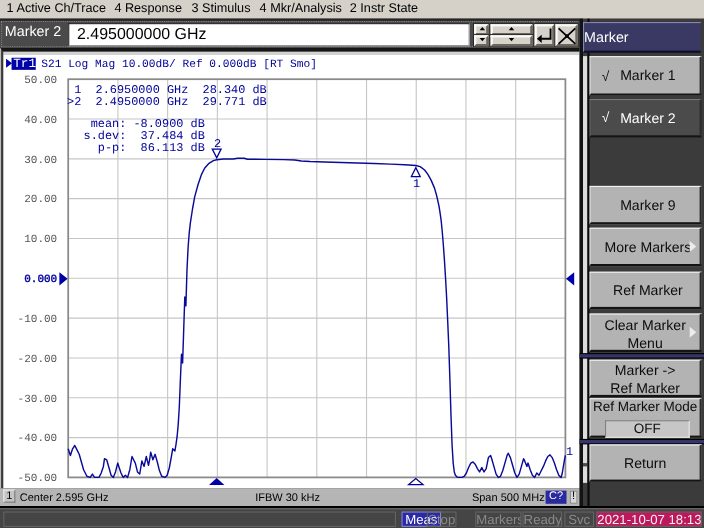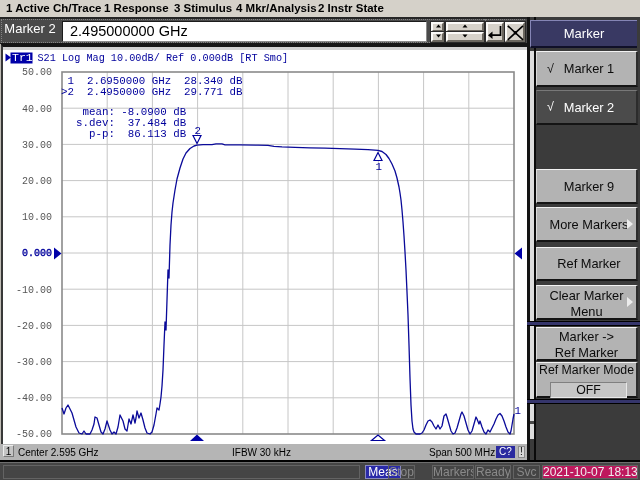--- a/index.html
+++ b/index.html
@@ -1,52 +1,52 @@
 <!DOCTYPE html>
 <html><head><meta charset="utf-8">
 <style>
   html,body{margin:0;padding:0;width:640px;height:480px;overflow:hidden;
     font-family:"Liberation Sans",sans-serif;background:#3b3b3b;}
   .abs{position:absolute;}
   svg text{white-space:pre;}
   #root{position:relative;width:640px;height:480px;}
   
   #menubar{left:0;top:0;width:640px;height:17px;background:#d5d1c9;color:#000;font-size:11.5px;}
-  #menubar span{position:absolute;top:2px;white-space:pre;font-weight:bold;}
+  #menubar span{position:absolute;top:2px;white-space:pre;}
   
   #toolbar{left:0;top:17px;width:529px;height:27px;background:#4a4a4a;}
   #tbfocus{left:1px;top:19px;width:483px;height:22px;border:1px dotted #838383;}
   #mklabel{left:0px;top:21px;width:60px;text-align:center;color:#fff;font-size:13px;}
   #entry{left:62px;top:21px;width:356px;height:19px;background:#fff;border-top:1px solid #1c1c1c;border-left:1px solid #1c1c1c;border-bottom:1px solid #8a8a8a;border-right:1px solid #8a8a8a;color:#000;font-size:14.5px;line-height:19px;padding-left:7px;}
   .tbtn{background:#d6d2ca;border:2px solid;border-color:#fbfaf8 #6b675f #6b675f #fbfaf8;box-shadow:0 0 0 1px #2a2a2a;box-sizing:border-box;}
   
   #gwin{left:0;top:43px;width:527px;height:401px;background:#fff;border-top:4px solid #161616;border-left:3px solid #383838;box-sizing:border-box;box-shadow:inset 0 3px 0 #d2d2d2;}
   
   #chbar{left:0;top:444px;width:527px;height:16px;background:#b5b5b5;color:#000;font-size:10px;}
   #chbar span{position:absolute;top:1px;white-space:pre;}
   #blackline{left:0;top:460px;width:640px;height:2px;background:#000;}
   
   #botbar{left:0;top:462px;width:640px;height:18px;background:#454545;border-top:1px solid #6e6e6e;box-sizing:border-box;font-size:12px;}
   .bitem{position:absolute;top:2px;height:12px;line-height:12px;text-align:center;color:#8a8a8a;border:1px solid #636363;padding:0;box-sizing:content-box;white-space:nowrap;overflow:hidden;font-size:12px;}
   
   #panel{left:527px;top:17px;width:113px;height:443px;background:#3b3b3b;}
-  #mhead{left:530px;top:20px;width:107px;height:28px;z-index:3;background:#393963;border-top:1px solid #8585b5;border-left:1px solid #8585b5;border-bottom:2px solid #101028;box-sizing:border-box;color:#fff;font-size:13px;text-align:center;line-height:25px;}
+  #mhead{left:530px;top:20px;width:107px;height:28px;z-index:3;background:#393963;border-top:1px solid #8585b5;border-left:1px solid #8585b5;border-bottom:2px solid #101028;box-sizing:border-box;color:#fff;font-size:13px;line-height:25px;}
   .skey{position:absolute;left:536px;width:102px;background:#b3b3b3;color:#0c0c0c;font-size:12.8px;z-index:3;text-indent:5px;text-align:center;
     border-top:1px solid #f2f2f2;border-left:1px solid #d9d9d9;border-bottom:2px solid #141414;border-right:2px solid #2c2c2c;box-sizing:border-box;}
   .skey.sel{background:#4b4b4b;color:#fff;border-top:1px solid #787878;border-left:1px solid #5e5e5e;}
   .chk{position:absolute;left:5px;top:50%;transform:translateY(-47%);font-size:12.5px;line-height:12px;}
   .subarr{position:absolute;right:3px;top:50%;margin-top:-5px;width:0;height:0;border-left:6px solid #ececec;border-top:5px solid transparent;border-bottom:5px solid transparent;}
   .sep{position:absolute;left:527px;width:113px;height:5px;background:#000;z-index:3;}
   .sep i{position:absolute;left:0;top:1px;width:113px;height:3px;background:#35356b;}
 </style></head>
 <body>
 <div id="root">
   <div class="abs" id="menubar">
     <span style="left:6px">1 Active Ch/Trace</span>
-    <span style="left:104px">1 Response</span>
+    <span style="left:104px">4 Response</span>
     <span style="left:174px">3 Stimulus</span>
     <span style="left:236px">4 Mkr/Analysis</span>
     <span style="left:318px">2 Instr State</span>
   </div>
 
   <div class="abs" id="toolbar"></div>
   <div class="abs" style="left:0;top:17px;width:527px;height:2px;background:#262626;"></div>
   <div class="abs" id="tbfocus"></div>
   <div class="abs" style="left:484px;top:19px;width:41px;height:1px;border-top:1px dotted #838383;"></div>
   <div class="abs" id="mklabel">Marker 2</div>
@@ -194,13 +194,14 @@
   <div class="sep" style="top:321px;">
       <i></i>
     </div>
   <div class="skey" style="top:327px;height:34px;line-height:16px;padding-top:1px;text-indent:0;">Marker -&gt;<br>Ref Marker</div>
   <div class="skey" style="top:362px;height:36px;line-height:15px;padding-top:0;text-indent:0;font-size:12.3px;">Ref Marker Mode
     <div style="position:absolute;left:13px;top:19px;width:75px;height:14px;background:#c6c6c6;border:1px solid #808080;border-bottom-color:#e8e8e8;border-right-color:#e8e8e8;line-height:14px;">OFF</div>
   </div>
   <div class="sep" style="top:399px;">
       <i></i>
     </div>
+  <div class="skey" style="top:404px;height:34px;line-height:32px;text-indent:0;">Return</div>
 </div>
 
 </body></html>

